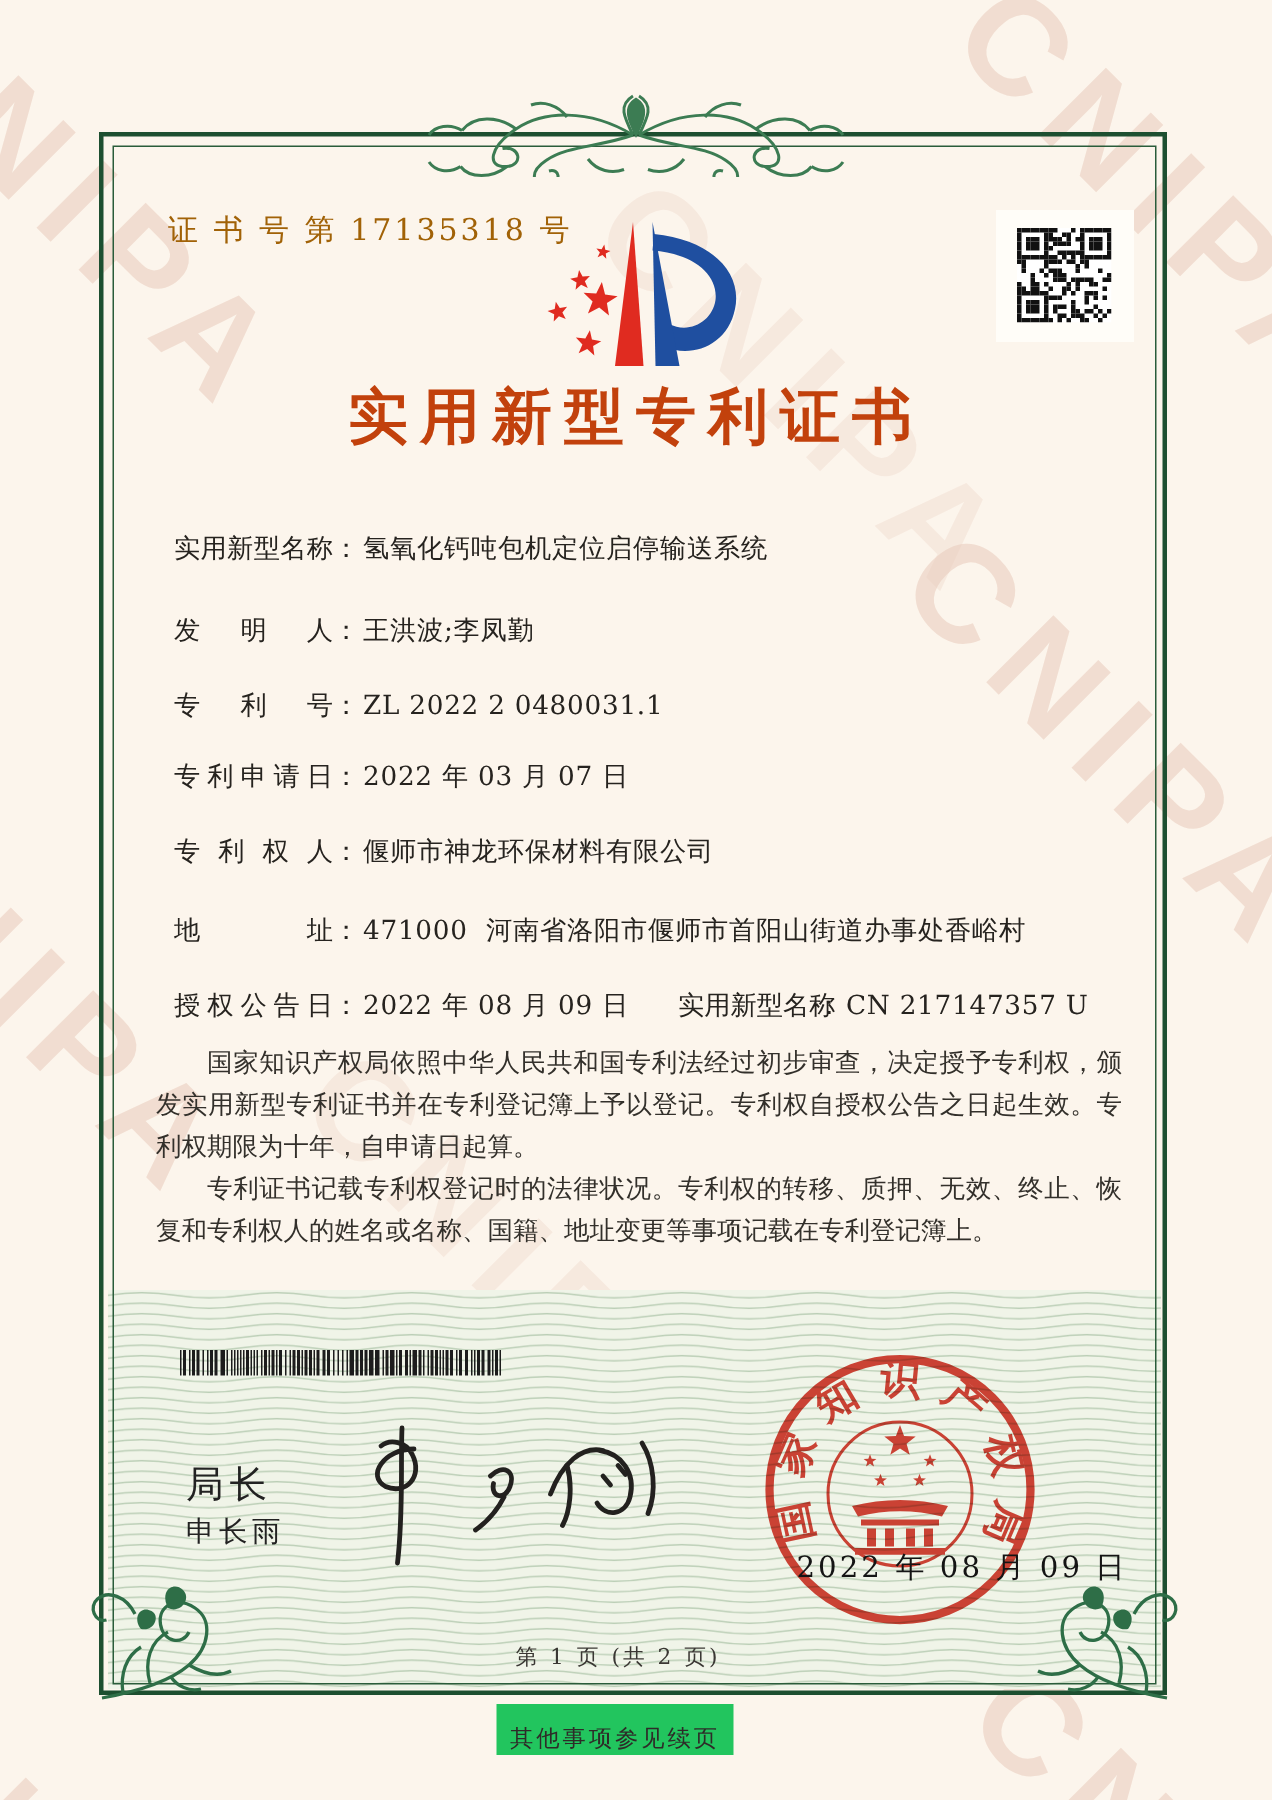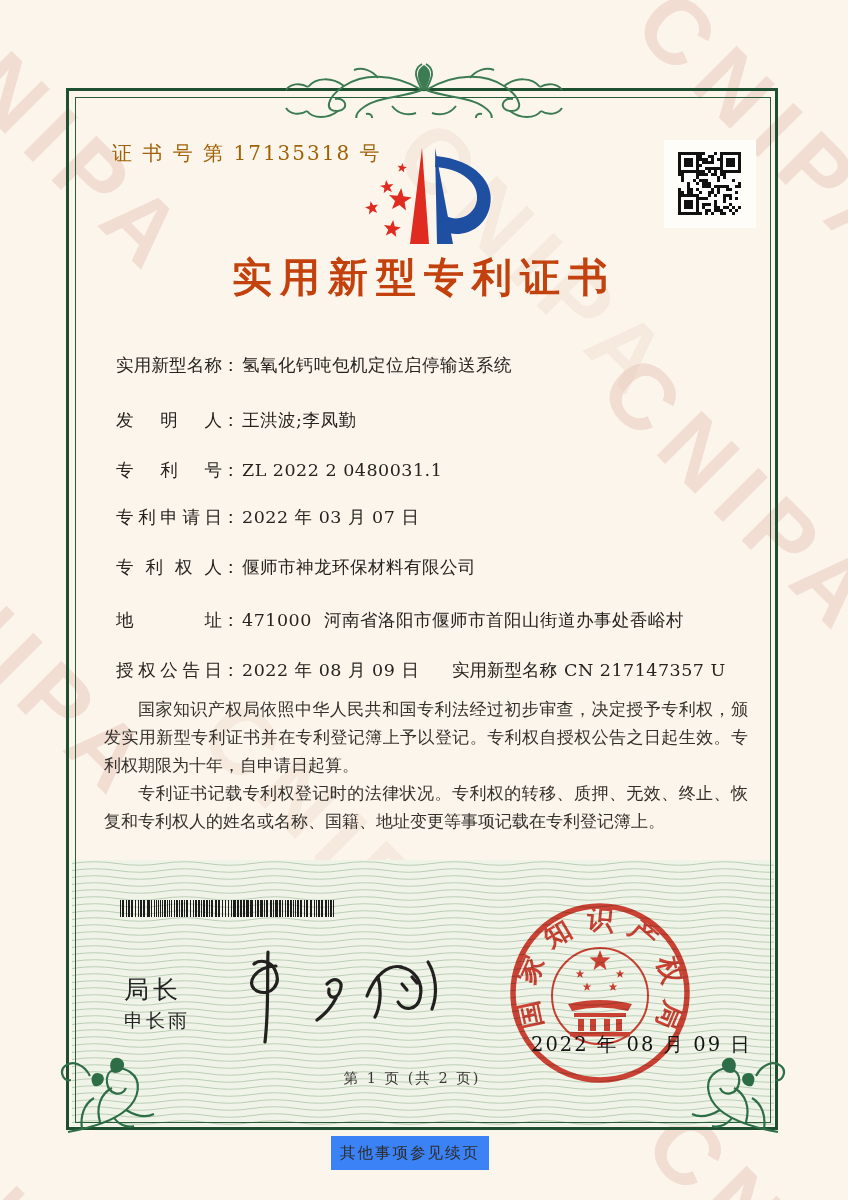--- a/index.html
+++ b/index.html
@@ -38,24 +38,24 @@
   .barcode{left:120px;top:900px;width:218px;height:17px;font-size:0;}
   .barcode i{display:inline-block;height:100%;background:#1c1c1c;}
   
   .director{left:124px;top:973px;font-size:25px;letter-spacing:4px;color:#222;}
   .directorname{left:124px;top:1008px;font-size:19px;letter-spacing:3px;color:#222;}
   .sig{left:232px;top:946px;z-index:4;}
   
   .seal{left:508px;top:901px;width:184px;height:184px;z-index:4;mix-blend-mode:multiply;opacity:.93;}
   .sealdate{left:531px;top:1031px;font-size:19.5px;letter-spacing:2px;color:#141414;z-index:5;}
   
-  .pageinfo{left:0;top:1069px;width:824px;text-align:center;font-size:14.5px;
+  .pageinfo{left:0;top:1095px;width:824px;text-align:center;font-size:14.5px;
             letter-spacing:2px;color:#3a3733;}
-  .contnote{left:331px;top:1136px;width:158px;height:34px;background:#3b82f6;z-index:3;
-            display:flex;align-items:center;justify-content:center;font-size:15.5px;
+  .contnote{left:331px;top:1136px;width:158px;height:34px;background:#22c55e;z-index:3;
+            display:flex;align-items:flex-end;justify-content:center;font-size:15.5px;
             letter-spacing:2px;color:#2e2b28;}
   .orn{z-index:2;}
 </style>
 </head>
 <body>
 
 <div class="page">
 
   <span class="wm" style="left:-35px;top:-25px;">CNIPA</span>
   <span class="wm" style="left:690px;top:-30px;">CNIPA</span>

